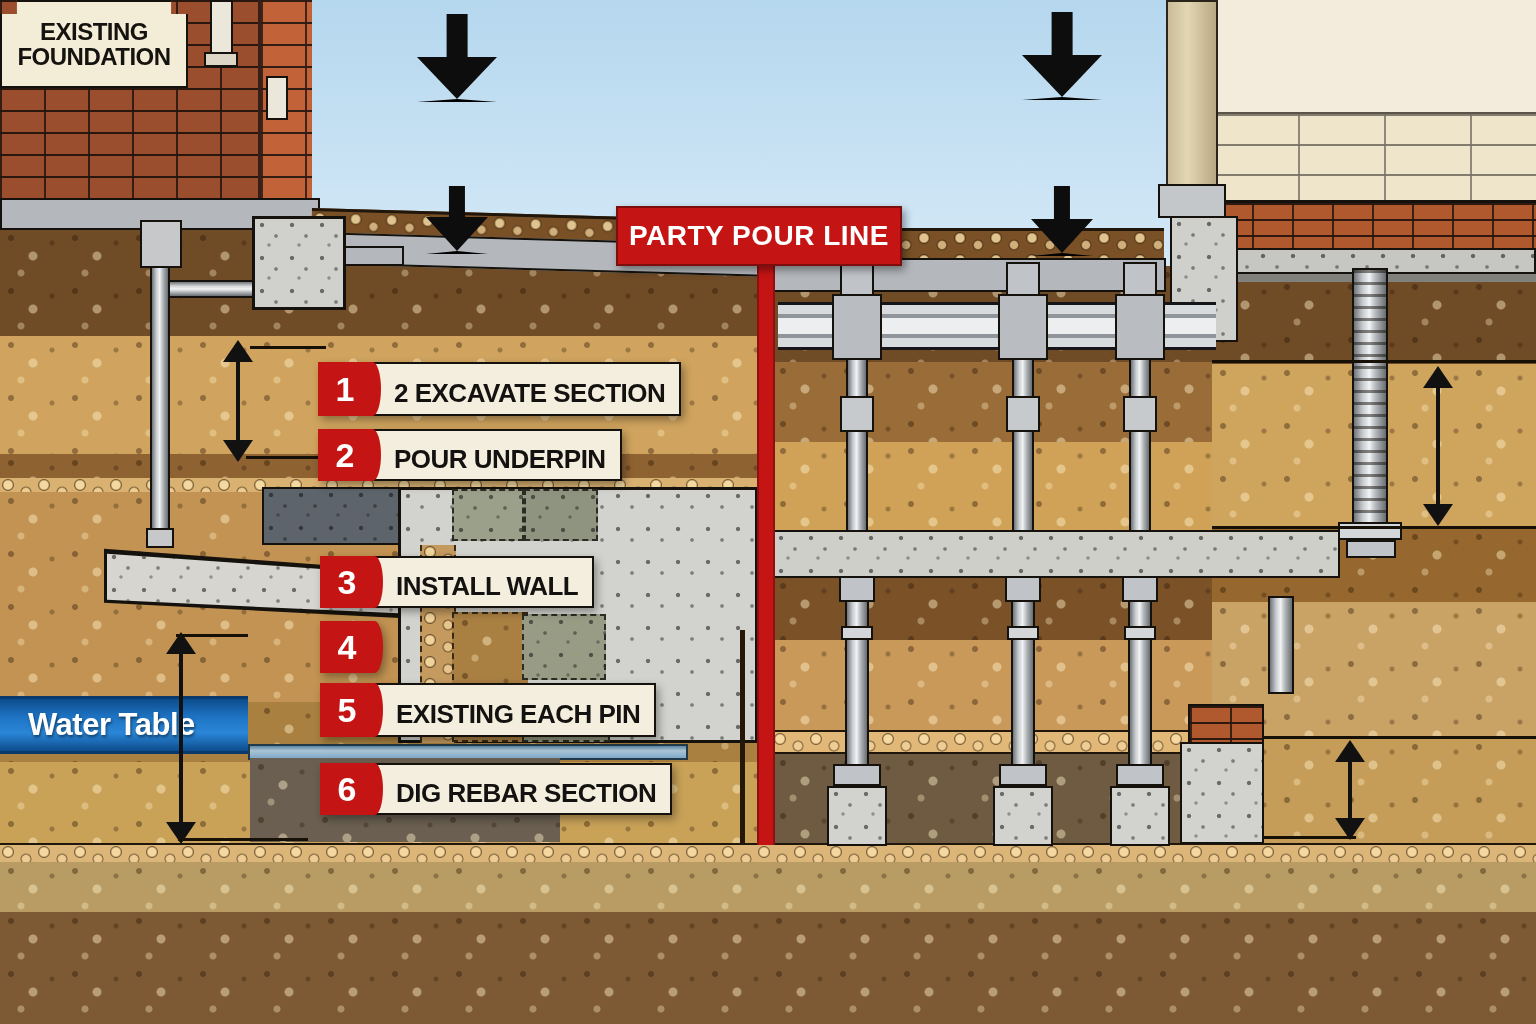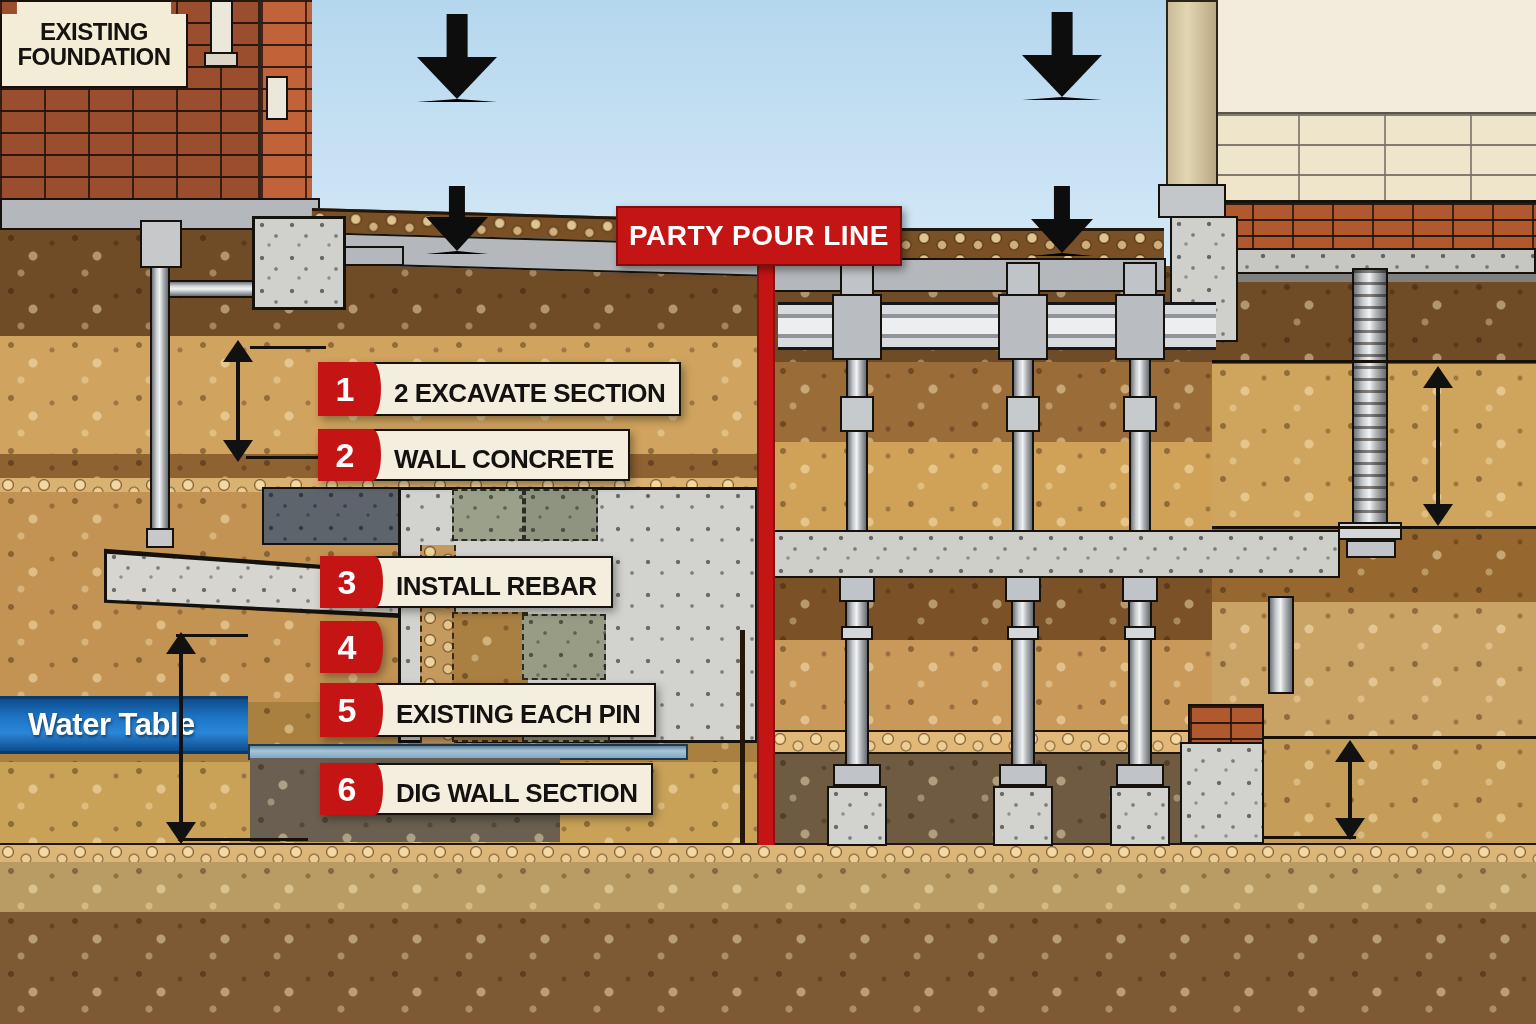--- a/index.html
+++ b/index.html
@@ -272,46 +272,46 @@
       </div>
     <div class="slabel">
         <span>2 EXCAVATE SECTION</span>
       </div>
   </div>
   <div class="abs step" style="left:318px;top:429px;height:52px;">
     <div class="badge">
         <span>2</span>
       </div>
     <div class="slabel">
-        <span>WALL CONCRETE</span>
+        <span>POUR UNDERPIN</span>
       </div>
   </div>
   <div class="abs step" style="left:320px;top:556px;height:52px;">
     <div class="badge">
         <span>3</span>
       </div>
     <div class="slabel">
-        <span>INSTALL REBAR</span>
+        <span>INSTALL WALL</span>
       </div>
   </div>
   <div class="abs step" style="left:320px;top:621px;height:52px;">
     <div class="badge">
         <span>4</span>
       </div>
   </div>
   <div class="abs step" style="left:320px;top:683px;height:54px;">
     <div class="badge">
         <span>5</span>
       </div>
     <div class="slabel">
         <span>EXISTING EACH PIN</span>
       </div>
   </div>
   <div class="abs step" style="left:320px;top:763px;height:52px;">
     <div class="badge">
         <span>6</span>
       </div>
     <div class="slabel">
-        <span>DIG WALL SECTION</span>
+        <span>DIG REBAR SECTION</span>
       </div>
   </div>
 
 </div>
 
 </body></html>

